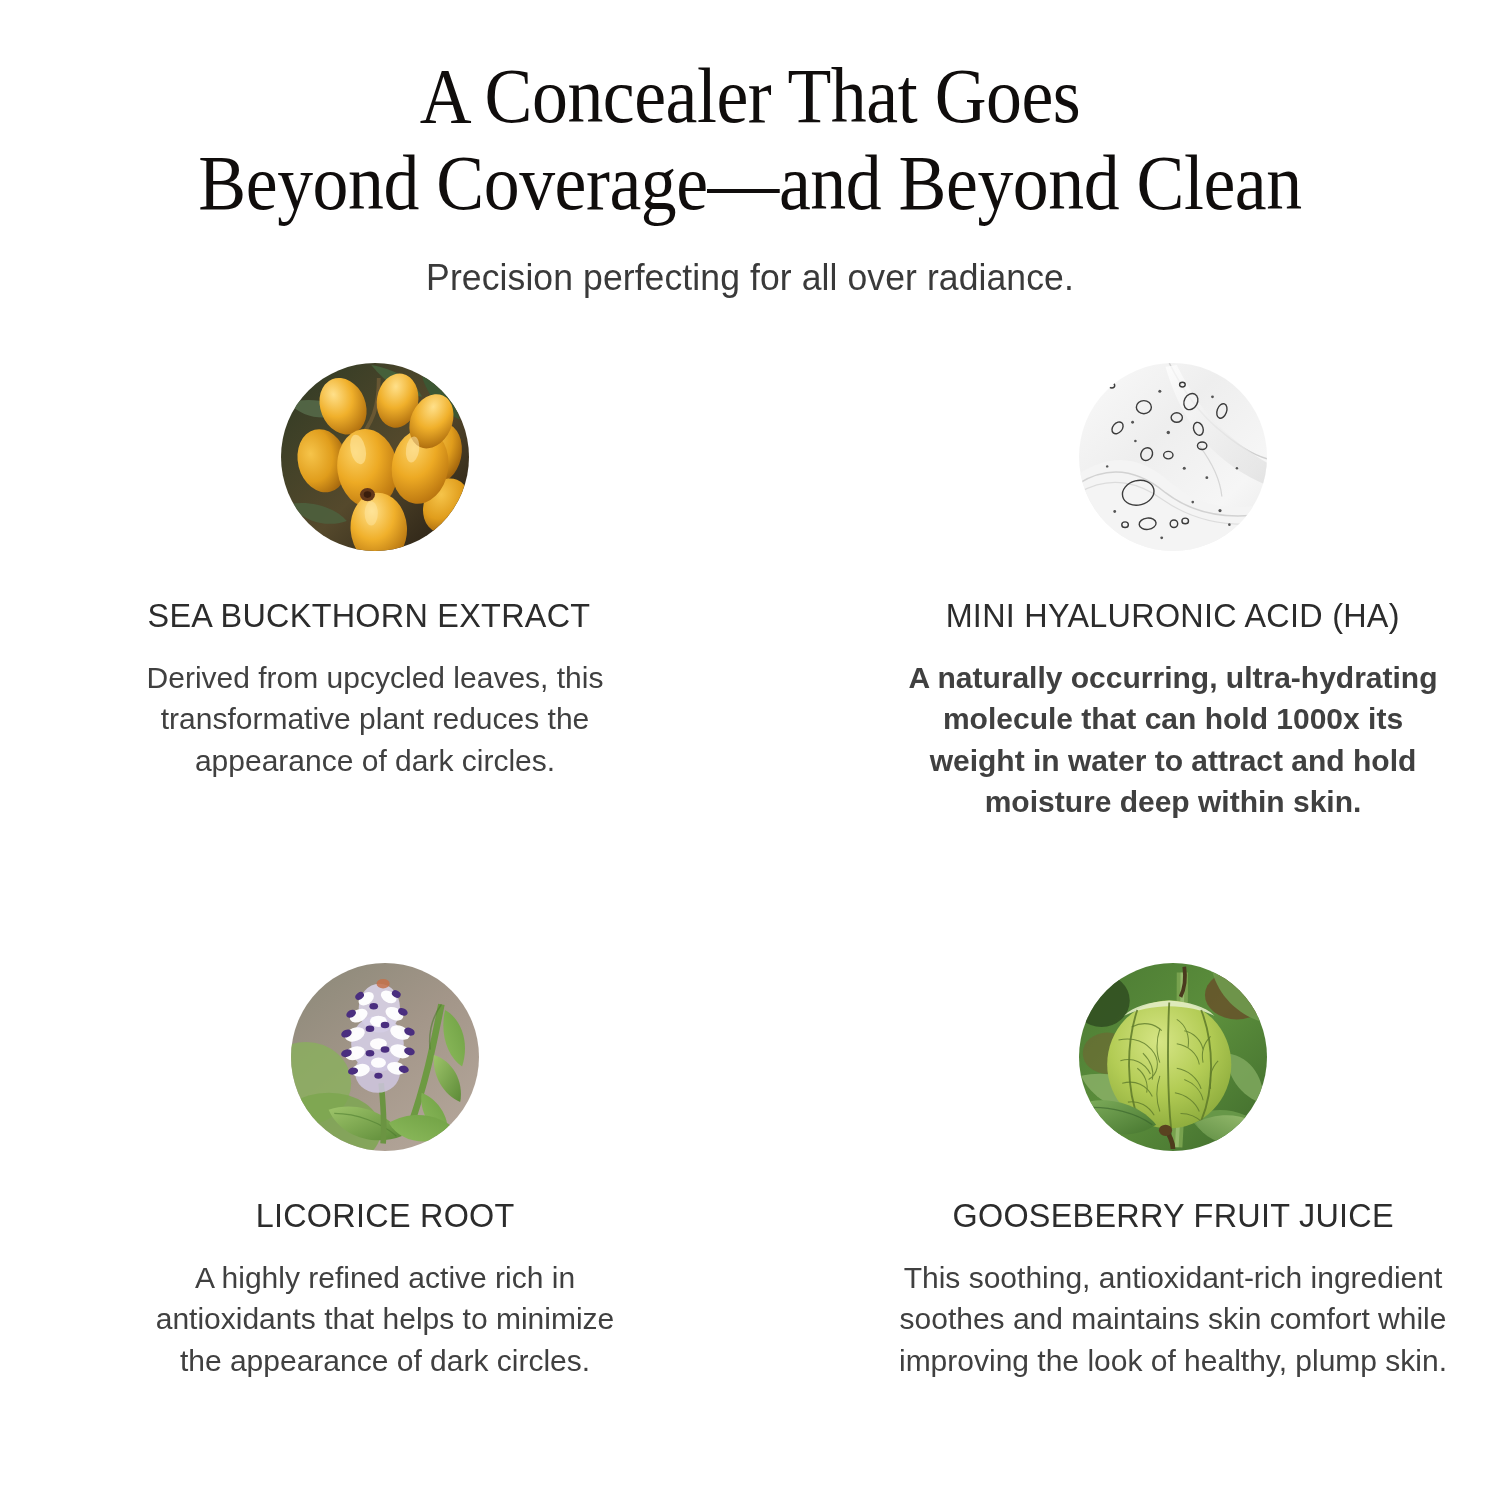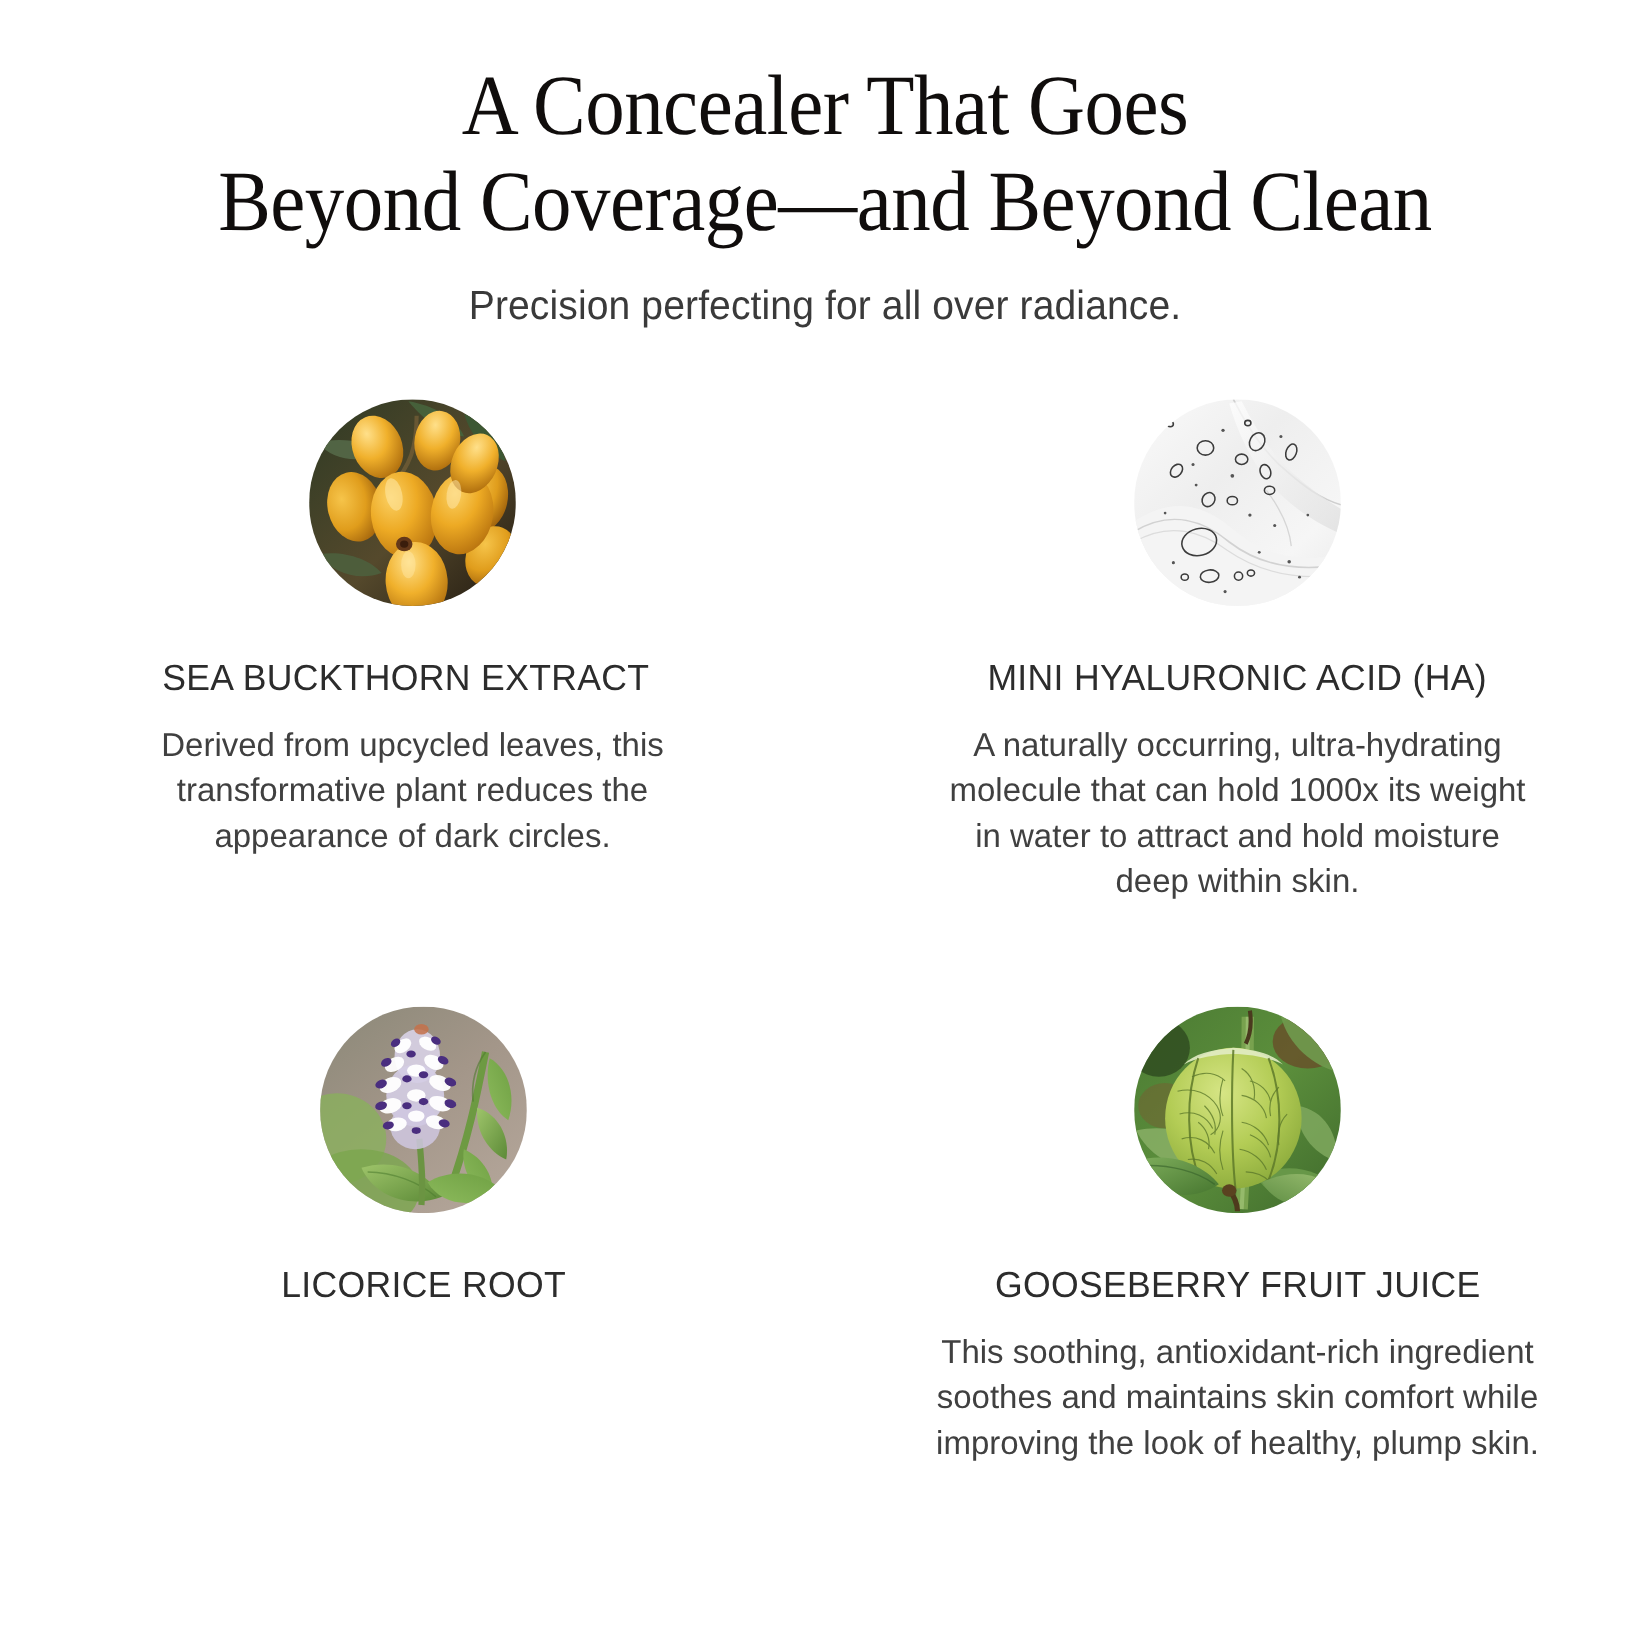--- a/index.html
+++ b/index.html
@@ -52,20 +52,21 @@
     transform: scaleX(0.96);
   }
 
   
   .grid {
     position: relative;
     margin-top: 64px;
     display: grid;
     grid-template-columns: 750px 750px;
     grid-template-rows: 530px auto;
+    gap: 48px;
   }
   .cell {
     position: relative;
     display: flex;
     flex-direction: column;
     align-items: center;
   }
 
   .media {
     width: 188px;
@@ -93,21 +94,21 @@
     line-height: 1.38;
     color: #404040;
     text-align: center;
     font-weight: 400;
     max-width: 520px;
   }
 
   
   .cell.c1 .cell-title { align-self: center; transform: translateX(-6px) scaleX(0.98); }
   .cell.c1 .cell-body  { max-width: 500px; }
-  .cell.c2 .cell-body  { max-width: 540px; }
+  .cell.c2 .cell-body  { max-width: 540px; font-weight: bold; }
   .cell.c3 { padding-top: 12px; padding-left: 20px; }
   .cell.c3 .cell-body  { max-width: 500px; }
   .cell.c4 { padding-top: 12px; }
   .cell.c4 .cell-body  { max-width: 570px; }
 
   .row2 .media { margin-top: 10px; }
 </style>
 </head>
 <body>
 
@@ -320,20 +321,21 @@
             <ellipse cx="100" cy="66" rx="4.6" ry="3.4"></ellipse>
             <ellipse cx="84" cy="70" rx="4.6" ry="3.4"></ellipse>
             <ellipse cx="100" cy="92" rx="4.6" ry="3.4"></ellipse>
             <ellipse cx="84" cy="96" rx="4.6" ry="3.4"></ellipse>
             <ellipse cx="93" cy="120" rx="4.4" ry="3.2"></ellipse>
           </g>
           <ellipse cx="98" cy="22" rx="7" ry="5" fill="#c4714a" opacity="0.85"></ellipse>
         </svg>
       </div>
       <div class="cell-title">LICORICE ROOT</div>
+      <div class="cell-body">A highly refined active rich in antioxidants that helps to minimize the appearance of dark circles.</div>
     </div>
 
     <div class="cell c4 row2">
       <div class="media">
         <svg viewBox="0 0 200 200" xmlns="http://www.w3.org/2000/svg" aria-hidden="true">
           <defs>
             <linearGradient id="gsbg" x1="0" y1="0" x2="1" y2="1">
               <stop offset="0%" stop-color="#4b7a33"></stop>
               <stop offset="50%" stop-color="#5c8f3c"></stop>
               <stop offset="100%" stop-color="#3f6a2c"></stop>

